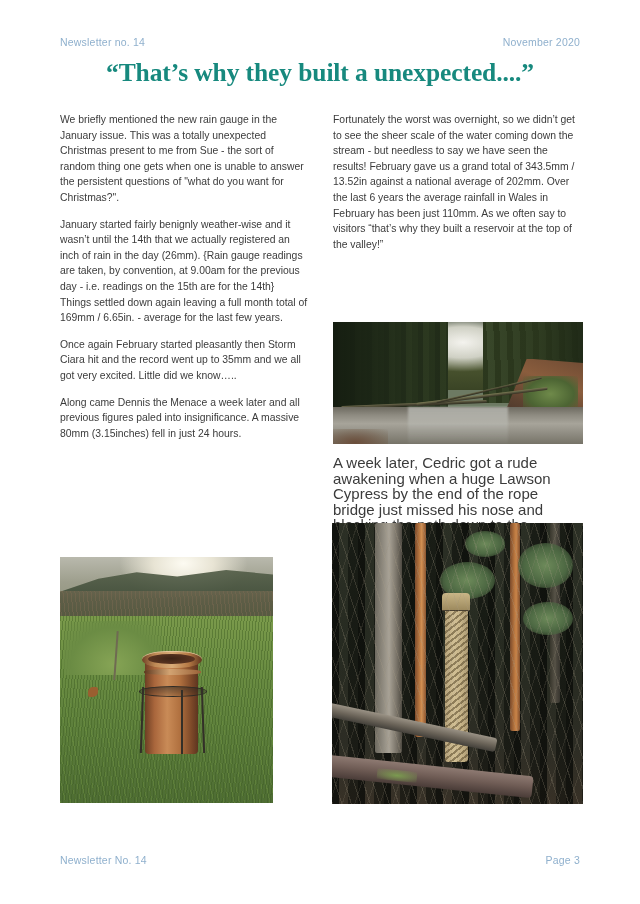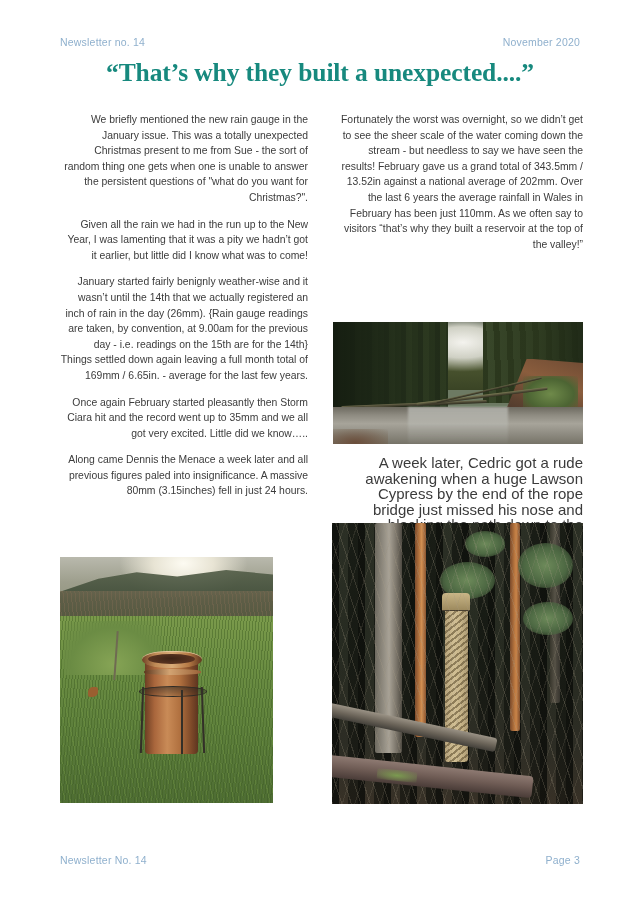--- a/index.html
+++ b/index.html
@@ -64,21 +64,21 @@
     top: 112px;
     width: 248px;
   }
   .col-right {
     left: 333px;
     top: 112px;
     width: 250px;
   }
   .col p {
     margin: 0 0 11px 0;
-    text-align: right;
+    text-align: left;
   }
   .col p:last-child { margin-bottom: 0; }
 
   .caption {
     font-size: 15px;
     line-height: 15.6px;
     color: #3b3b3b;
     margin: 0;
   }
 
@@ -337,21 +337,20 @@
 
   <div class="header">
     <span class="issue">Newsletter no. 14</span>
     <span class="date">November 2020</span>
   </div>
 
   <div class="title">“That’s why they built a unexpected....”</div>
 
   <div class="col col-left">
     <p>We briefly mentioned the new rain gauge in the January issue.  This was a totally unexpected Christmas present to me from Sue - the sort of random thing one gets when one is unable to answer the persistent questions of "what do you want for Christmas?".</p>
-    <p>Given all the rain we had in the run up to the New Year, I was lamenting that it was a pity we hadn’t got it earlier, but little did I know what was to come!</p>
     <p>January started fairly benignly weather-wise and it wasn’t until the 14th that we actually registered an inch of rain in the day (26mm).  {Rain gauge readings are taken, by convention,  at 9.00am for the previous day - i.e. readings on the 15th are for the 14th}  Things settled down again leaving a full month total of 169mm / 6.65in. - average for the last few years.</p>
     <p>Once again February started pleasantly then Storm Ciara hit and the record went up to 35mm and we all got very excited.  Little did we know…..</p>
     <p>Along came Dennis the Menace a week later and all previous figures paled into insignificance.  A massive 80mm (3.15inches) fell in just 24 hours.</p>
   </div>
 
   <div class="col col-right">
     <p>Fortunately the worst was overnight, so we didn’t get to see the sheer scale of the water coming down the stream - but needless to say we have seen the results!  February gave us a grand total of 343.5mm / 13.52in against a national average of 202mm.  Over the last 6 years the average rainfall in Wales in February has been just 110mm.  As we often say to visitors “that’s why they built a reservoir at the top of the valley!”</p>
   </div>
 
   <div class="photo photo-road">

